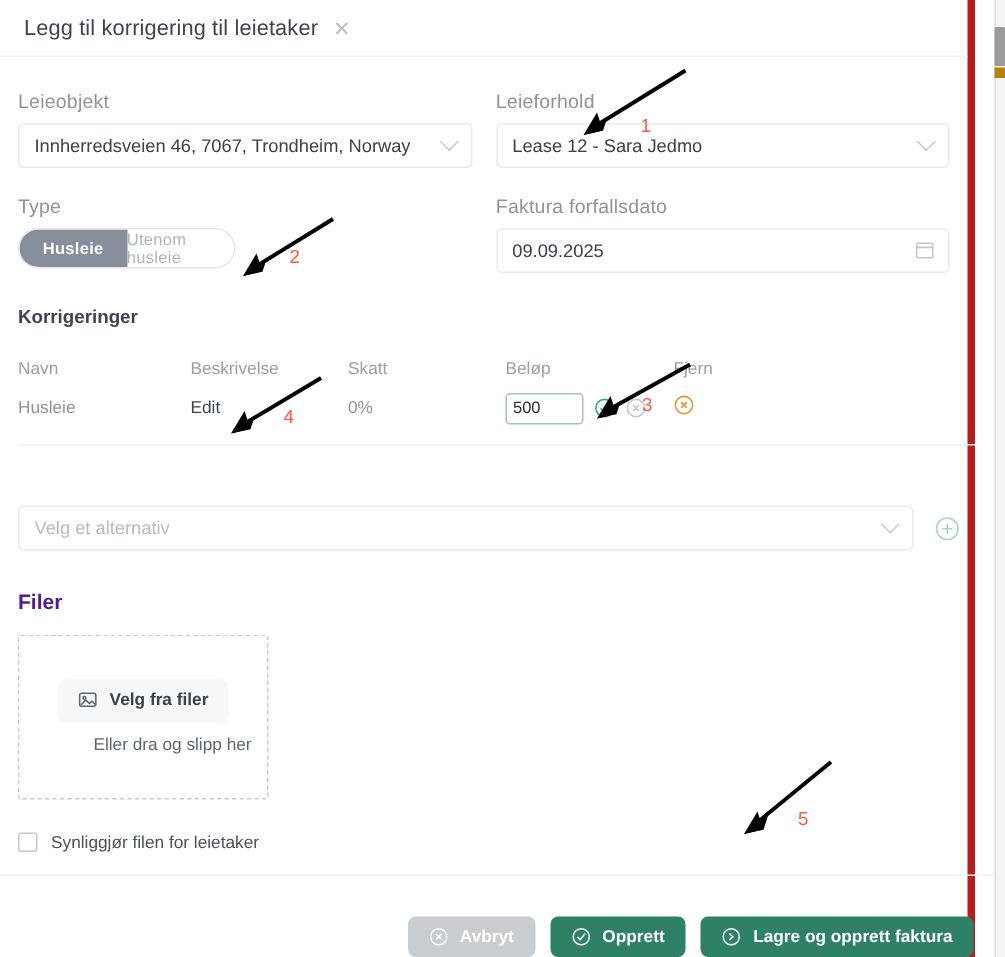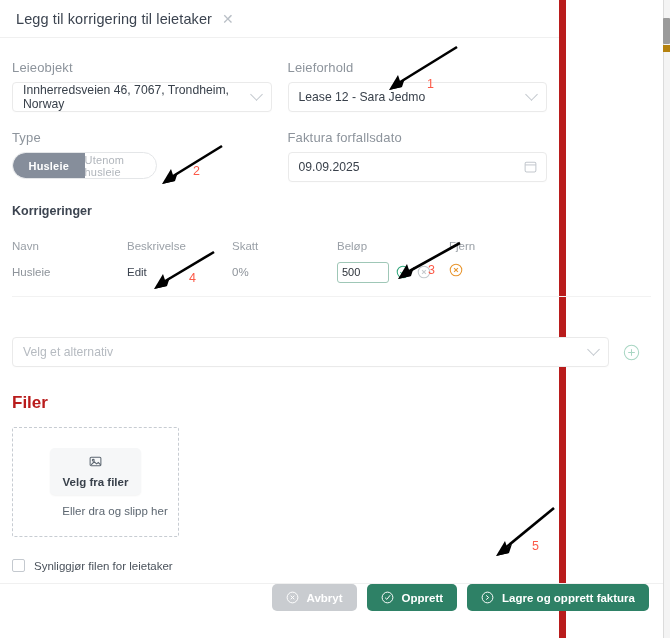--- a/index.html
+++ b/index.html
@@ -12,23 +12,23 @@
   }
   #root {
     position: relative;
     width: 670px; height: 638px;
     background: #ffffff;
   }
   
   .modal {
     position: absolute;
     left: 0; top: 0;
-    width: 566px; height: 638px;
+    width: 650px; height: 638px;
     background: #fff;
-    border-right: 7px solid #b91c1c;
+    border-right: 5px solid #b91c1c;
   }
   .modal-header {
     position: relative;
     height: 38px;
     padding: 0 16px;
     display: flex;
     align-items: center;
     gap: 10px;
     border-bottom: 1px solid #f0f0f0;
   }
@@ -171,22 +171,22 @@
     margin: 8px 0 10px 0;
   }
 
   
   .opt-row { display: flex; align-items: center; gap: 14px; margin-top: 40px; }
   .opt-select { width: 597px; }
   .plus-btn { cursor: pointer; line-height: 0; }
 
   
   .files-h {
-    font-size: 17px;
-    color: #b91c1c;
+    font-size: 14px;
+    color: #4c1d95;
     font-weight: bold;
     margin: 26px 0 14px 0;
   }
   .dropzone {
     width: 167px; height: 110px;
     border: 1px dashed #c7ccd2;
     border-radius: 2px;
     display: flex;
     flex-direction: column;
     align-items: center;
@@ -198,21 +198,20 @@
     align-items: center;
     gap: 7px;
     background: #f6f7f8;
     border-radius: 5px;
     padding: 7px 13px;
     font-size: 11.5px;
     color: #39414b;
     font-weight: bold;
     cursor: pointer;
     box-shadow: 0 1px 2px rgba(0,0,0,0.05);
-    flex-direction: column;
   }
   .drop-text {
     font-size: 11.5px;
     color: #5c6670;
     padding-left: 39px;
   }
   .chk-row {
     display: flex;
     align-items: center;
     gap: 9px;
@@ -227,21 +226,21 @@
   }
   .chk-label { font-size: 11.5px; color: #4a525b; }
 
   
   .modal-footer {
     position: absolute;
     left: 0; bottom: 0;
     width: 663px; height: 55px;
     border-top: 1px solid #f0f0f0;
     display: flex;
-    align-items: flex-start;
+    align-items: flex-end;
     justify-content: flex-end;
     gap: 10px;
     padding-right: 14px;
   }
   .btn {
     display: inline-flex;
     align-items: center;
     gap: 7px;
     height: 27px;
     padding: 0 14px;

